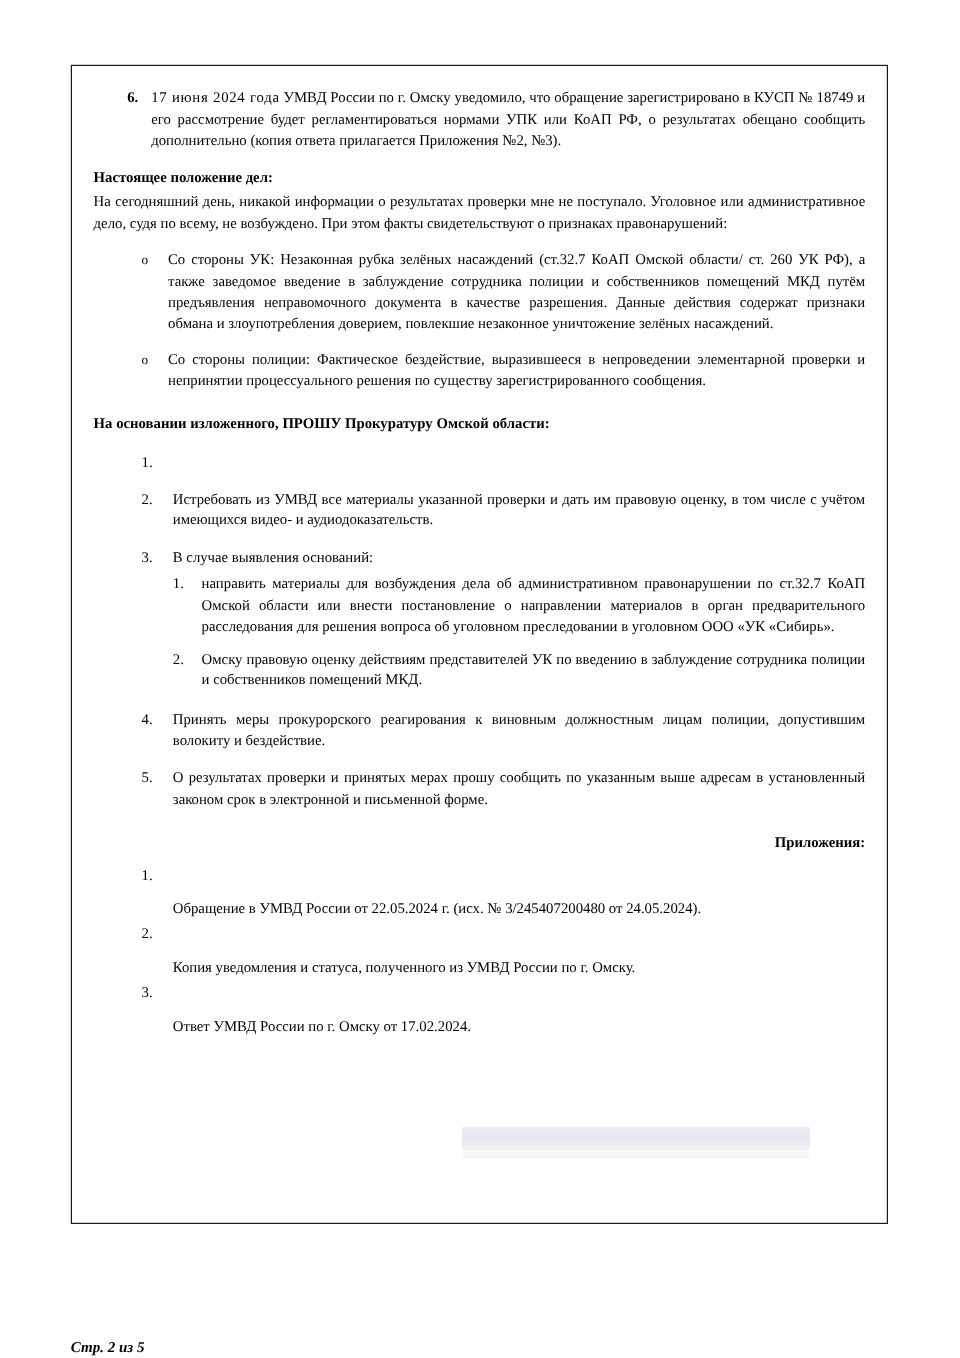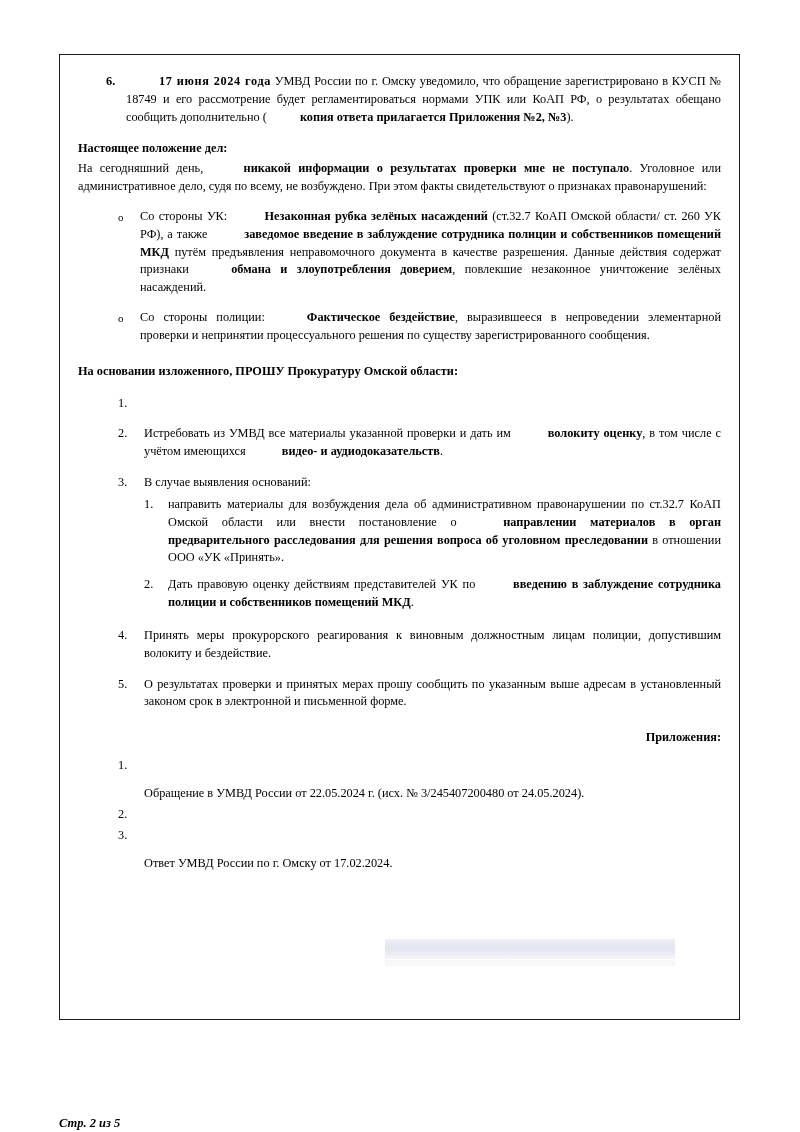--- a/index.html
+++ b/index.html
@@ -34,21 +34,21 @@
   }
   .content {
     position: absolute;
     left: 18px;
     top: 12px;
     right: 18px;
     font-size: 12.3px;
     line-height: 1.45;
     text-align: justify;
   }
-  b, .b { font-weight: bold; margin-left: 33px; }
+  b, .b { font-weight: normal; }
 
   
   .item6 {
     display: flex;
     margin: 6px 0 0 0;
     padding-left: 28px;
   }
   .item6 .marker {
     width: 20px;
     flex: 0 0 20px;
@@ -186,35 +186,35 @@
       <div class="heading" style="margin-top:18px;">На основании изложенного, ПРОШУ Прокуратуру Омской области:</div>
 
       <div class="nlist" style="margin-top:14px;">
 
         <div class="row">
           <div class="mk">1.</div>
         </div>
 
         <div class="row">
           <div class="mk">2.</div>
-          <div class="tx"><span>Истребовать из УМВД все материалы указанной проверки и дать им </span><b>волокиту оценку</b><span>, в том числе с учётом имеющихся </span><b>видео- и аудиодоказательств</b><span>.</span></div>
+          <div class="tx"><span>Истребовать из УМВД все материалы указанной проверки и дать им </span><b>правовую оценку</b><span>, в том числе с учётом имеющихся </span><b>видео- и аудиодоказательств</b><span>.</span></div>
         </div>
 
         <div class="row">
           <div class="mk">3.</div>
           <div class="tx">
             <span>В случае выявления оснований:</span>
             <div class="sublist" style="margin-left:-40px;">
               <div class="row">
                 <div class="mk">1.</div>
-                <div class="tx"><span>направить материалы для возбуждения дела об административном правонарушении по ст.32.7 КоАП Омской области или внести постановление о </span><b>направлении материалов в орган предварительного расследования для решения вопроса об уголовном преследовании</b><span> в отношении ООО «УК «Принять».</span></div>
+                <div class="tx"><span>направить материалы для возбуждения дела об административном правонарушении по ст.32.7 КоАП Омской области или внести постановление о </span><b>направлении материалов в орган предварительного расследования для решения вопроса об уголовном преследовании</b><span> в уголовном ООО «УК «Сибирь».</span></div>
               </div>
               <div class="row">
                 <div class="mk">2.</div>
-                <div class="tx"><span>Дать правовую оценку действиям представителей УК по </span><b>введению в заблуждение сотрудника полиции и собственников помещений МКД</b><span>.</span></div>
+                <div class="tx"><span>Омску правовую оценку действиям представителей УК по </span><b>введению в заблуждение сотрудника полиции и собственников помещений МКД</b><span>.</span></div>
               </div>
             </div>
           </div>
         </div>
 
         <div class="row" style="margin-top:15px;">
           <div class="mk">4.</div>
           <div class="tx">Принять меры прокурорского реагирования к виновным должностным лицам полиции, допустившим волокиту и бездействие.</div>
         </div>
 
@@ -227,20 +227,21 @@
 
       <div class="heading" style="margin-top:18px;text-align:right;">Приложения:</div>
 
       <div class="alist">
         <div class="row">
           <div class="mk">1.</div>
           <div class="tx">Обращение в УМВД России от 22.05.2024 г. (исх. № 3/245407200480 от 24.05.2024).</div>
         </div>
         <div class="row">
           <div class="mk">2.</div>
+          <div class="tx">Копия уведомления и статуса, полученного из УМВД России по г. Омску.</div>
         </div>
         <div class="row">
           <div class="mk">3.</div>
           <div class="tx">Ответ УМВД России по г. Омску от 17.02.2024.</div>
         </div>
       </div>
 
     </div>
 
     <div class="artifact"></div>

